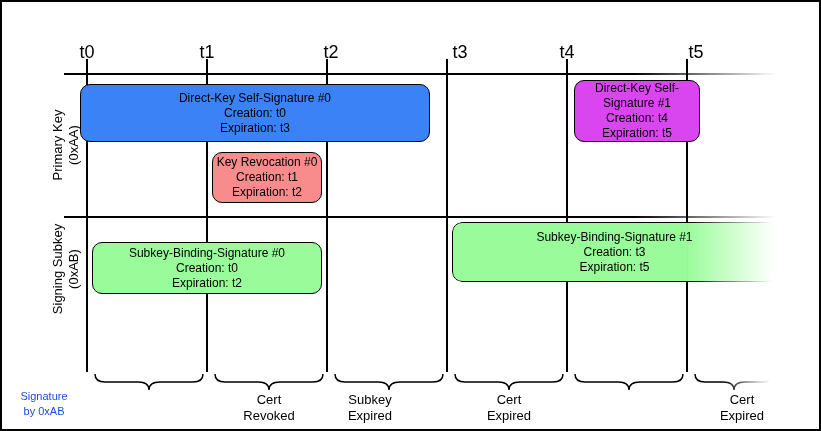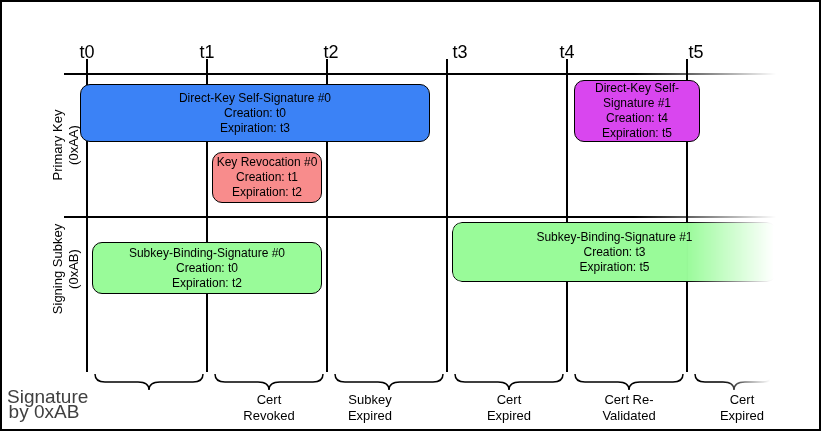--- a/index.html
+++ b/index.html
@@ -10,21 +10,21 @@
   .row-label{position:absolute;transform:translate(-50%,-50%) rotate(-90deg);text-align:center;font-size:13px;line-height:16px;white-space:pre-line;color:#000;width:130px;}
   .box{position:absolute;border:1.5px solid #000;border-radius:10px;box-sizing:border-box;
        display:flex;align-items:center;justify-content:center;text-align:center;
        font-size:12px;line-height:15px;white-space:pre-line;color:#000;z-index:3;}
   .brace{position:absolute;top:371px;height:18px;}
   .brace path{fill:none;stroke:#000;stroke-width:1.5;}
   .seg-label{position:absolute;top:390px;transform:translateX(-50%);height:32px;width:110px;
              display:flex;align-items:center;justify-content:center;text-align:center;
              font-size:13px;line-height:16px;white-space:pre-line;color:#000;}
   .corner-label{position:absolute;left:5px;top:387px;width:74px;text-align:center;
-                font-size:19px;line-height:15px;white-space:pre-line;color:#404040;}
+                font-size:11px;line-height:15px;white-space:pre-line;color:#1d4ed8;}
   .fade-line{-webkit-mask-image:linear-gradient(to right,#000 80%,transparent 100%);
              mask-image:linear-gradient(to right,#000 80%,transparent 100%);}
   .fade-box{-webkit-mask-image:linear-gradient(to right,#000 72%,transparent 99%);
             mask-image:linear-gradient(to right,#000 72%,transparent 99%);}
   .fade-brace{-webkit-mask-image:linear-gradient(to right,#000 35%,transparent 95%);
               mask-image:linear-gradient(to right,#000 35%,transparent 95%);}
 </style>
 </head>
 <body>
 
@@ -91,21 +91,19 @@
   <svg class="brace fade-brace" style="left:692px" width="80" height="18" viewBox="0 0 80 18">
     <path d="M1,1 Q1,9 11,9 L29,9 Q40,9 40,17 Q40,9 51,9 L69,9 Q79,9 79,1"></path>
     </svg>
 
   <div class="seg-label" style="left:267px">Cert
 Revoked</div>
   <div class="seg-label" style="left:368px">Subkey
 Expired</div>
   <div class="seg-label" style="left:507px">Cert
 Expired</div>
-  <div class="seg-label" style="left:627px">Cert Re-
-Validated</div>
   <div class="seg-label" style="left:740px">Cert
 Expired</div>
 
   <div class="corner-label">Signature
 by 0xAB</div>
 
 </div>
 
 </body></html>

